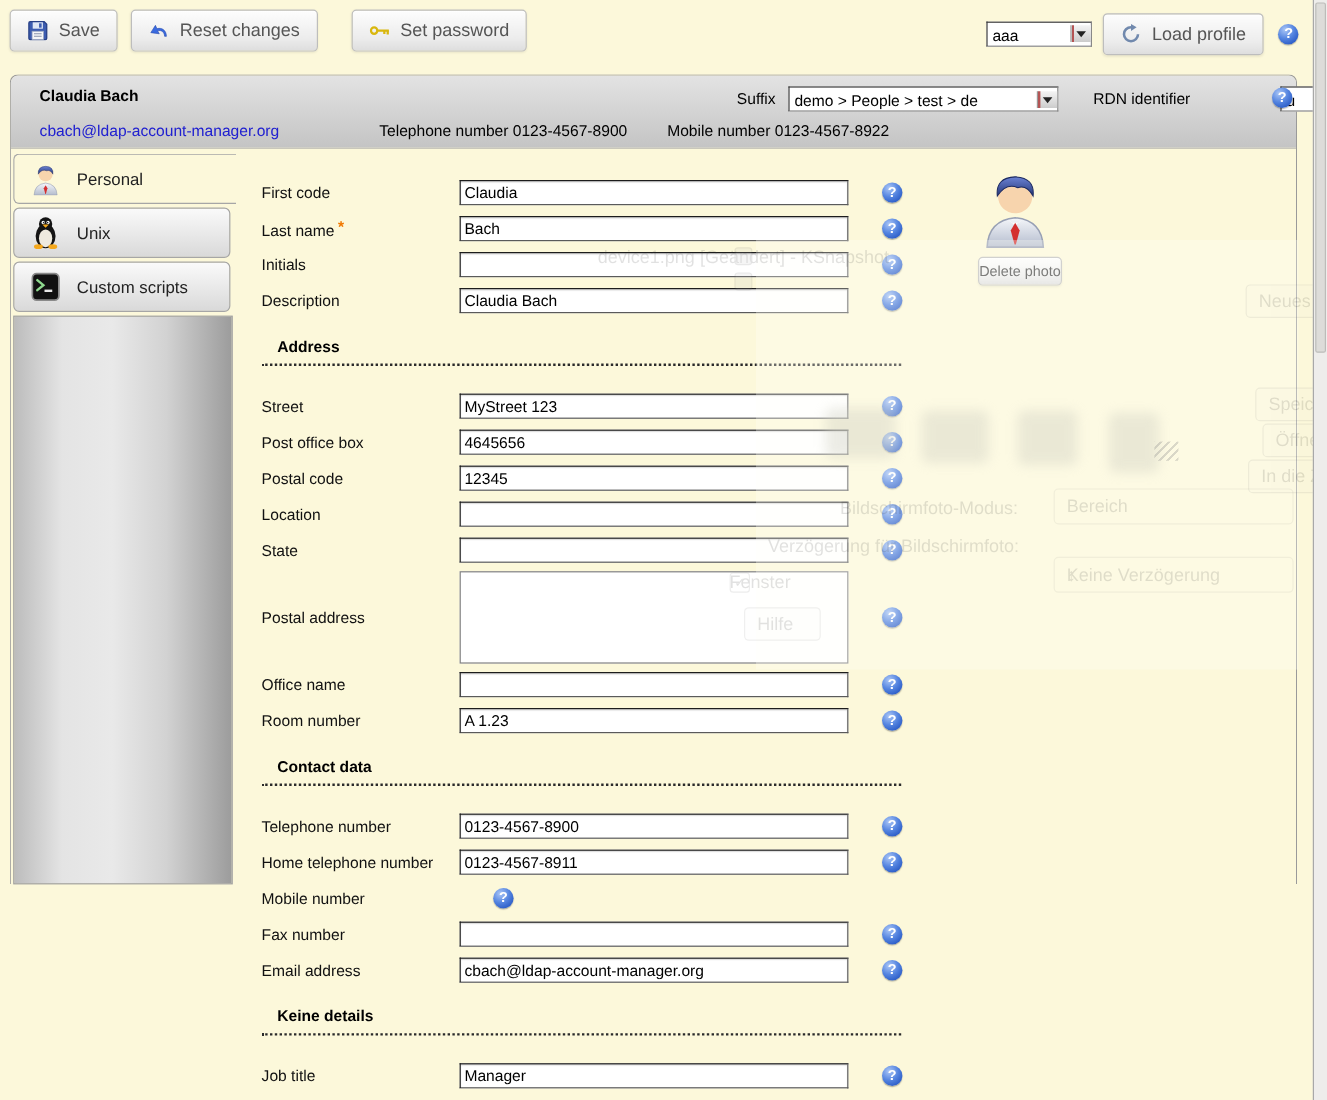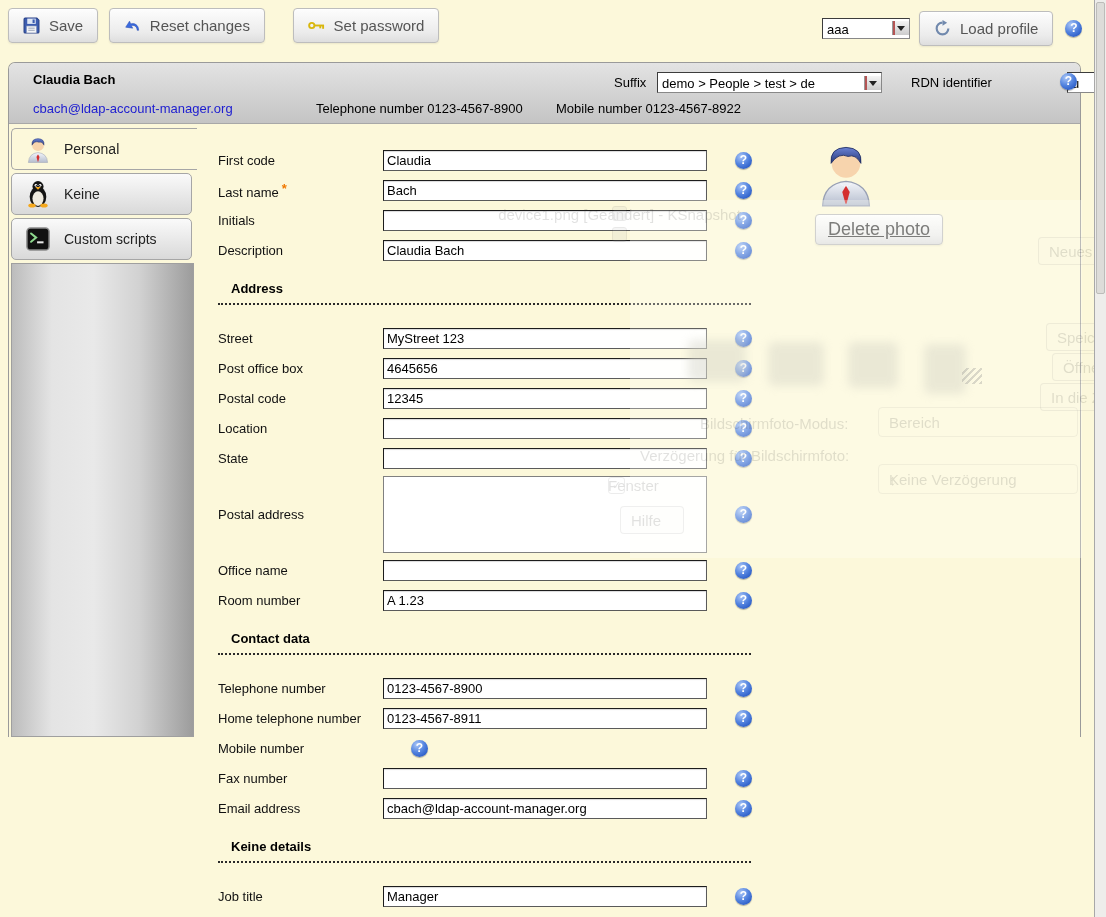--- a/index.html
+++ b/index.html
@@ -88,21 +88,21 @@
     font-family:"Liberation Sans",sans-serif;font-size:13px;padding:2px 3px;
   }
   .frow .help{margin-left:28px;}
   .sect{
     width:533px;margin:16px 0 18px 0;padding:0 0 7px 13px;border-bottom:2px dotted #2a2a2a;
     font-weight:bold;box-sizing:border-box;
   }
   
   .photo{position:absolute;left:810px;top:78px;width:54px;height:66px;}
   .photo svg{width:54px;height:66px;display:block;}
-  .del-photo{position:absolute;left:806px;top:151px;padding:4px 12px;font-size:18px;color:#444;gap:0;text-decoration:underline;}
+  .del-photo{position:absolute;left:806px;top:151px;padding:4px 0;font-size:12px;color:#444;gap:0;}
   
   .ghost{position:absolute;inset:0;z-index:40;pointer-events:none;}
   .ghost *{position:absolute;}
   .g-veil{left:630px;top:200px;width:452px;height:358px;background:rgba(255,255,250,.30);}
   .g-title{left:612px;top:206px;opacity:.14;font-size:15px;color:#333;display:flex;gap:6px;align-items:center;white-space:nowrap;flex-direction:column;}
   .g-title .g-ico{position:static;width:13px;height:13px;border:1px solid #666;border-radius:3px;background:#bbb;}
   .g-btn{
     height:28px;border:1px solid rgba(110,110,110,.8);border-radius:4px;opacity:.13;font-size:15px;color:#222;
     display:flex;align-items:center;padding-left:10px;background:rgba(240,240,240,.5);white-space:nowrap;box-sizing:border-box;
   }
@@ -238,21 +238,21 @@
             <circle cx="10.8" cy="5.6" r="1.5" fill="#fff"></circle>
             <circle cx="15.2" cy="5.6" r="1.5" fill="#fff"></circle>
             <circle cx="11.2" cy="5.8" r="0.7" fill="#222"></circle>
             <circle cx="14.8" cy="5.8" r="0.7" fill="#222"></circle>
             <polygon points="10,7.5 16,7.5 13,10.5" fill="#f5a81c"></polygon>
             <ellipse cx="13" cy="20" rx="6" ry="8" fill="#eeeadf"></ellipse>
             <ellipse cx="6.5" cy="27.5" rx="4" ry="2.2" fill="#f5a81c"></ellipse>
             <ellipse cx="19.5" cy="27.5" rx="4" ry="2.2" fill="#f5a81c"></ellipse>
           </svg>
         </span>
-        <span class="tab-label">Keine</span>
+        <span class="tab-label">Unix</span>
       </div>
       <div class="tab">
         <span class="tab-icon">
           <svg width="24" height="24" viewBox="0 0 26 26">
             <rect x="1" y="1" width="24" height="24" rx="4" fill="#111" stroke="#8a8a8a" stroke-width="1.6"></rect>
             <path d="M5.5 7 L11 11.5 L5.5 16" stroke="#8ed98e" stroke-width="2.2" fill="none" stroke-linecap="round"></path>
             <rect x="12" y="15.5" width="7" height="2.2" fill="#e8e8e8"></rect>
           </svg>
         </span>
         <span class="tab-label">Custom scripts</span>

